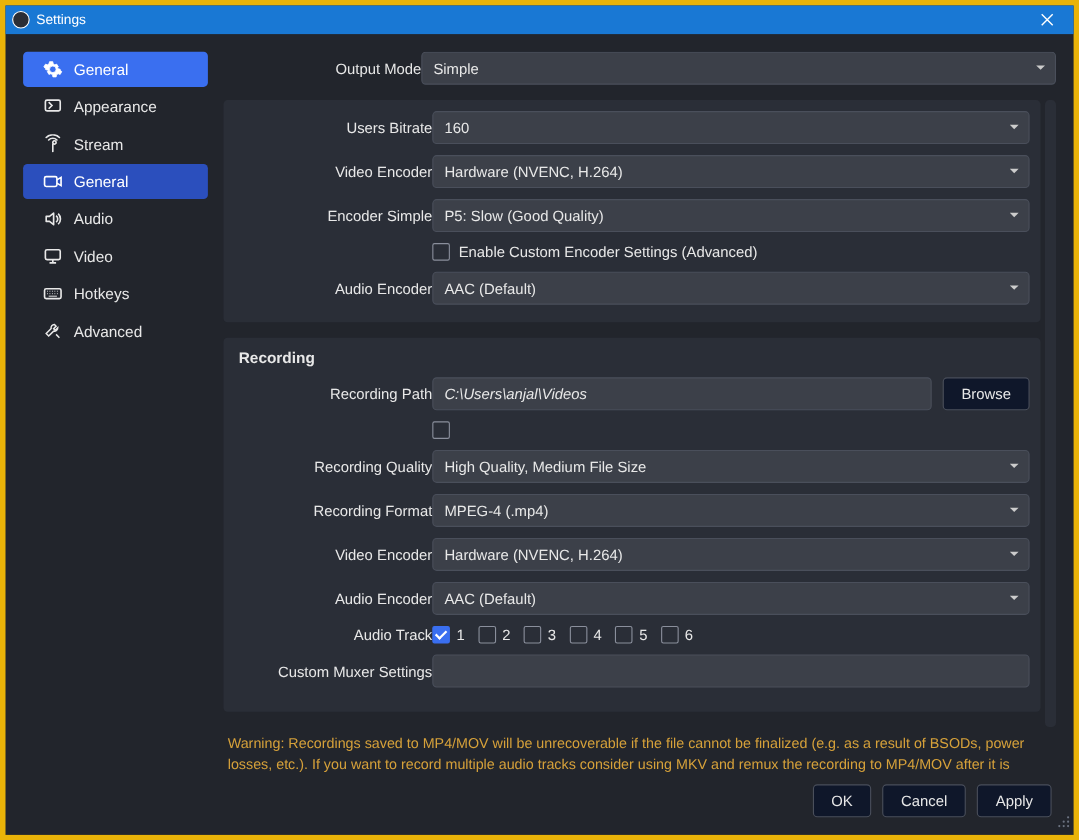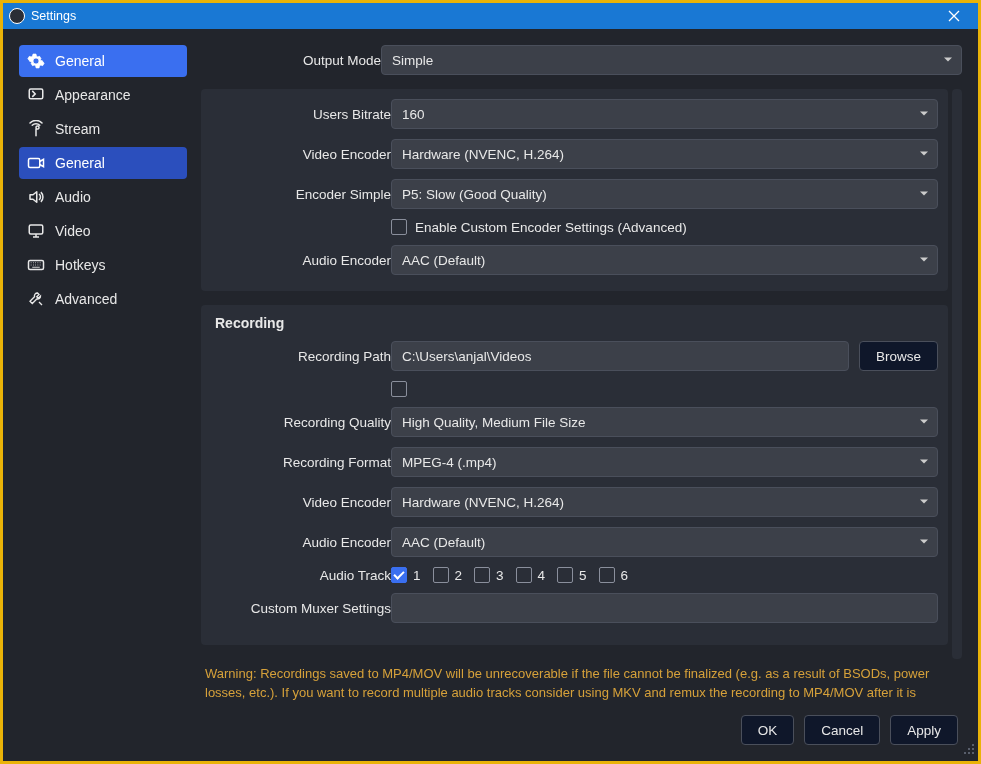--- a/index.html
+++ b/index.html
@@ -1,40 +1,40 @@
 <!DOCTYPE html>
 <html><head>
 <meta charset="utf-8">
 <style>
 * { box-sizing: border-box; margin: 0; padding: 0; }
 body { font-family: -apple-system, "Segoe UI", Arial, sans-serif; font-size: 13px; color: #e8e8e8; background: #1e2127; width: 981px; height: 764px; overflow: hidden; }
-.window { width: 981px; height: 764px; border: 3px solid #eab308; display: flex; flex-direction: column; background: #22252c; }
+.window { width: 981px; height: 764px; border: 5px solid #eab308; display: flex; flex-direction: column; background: #22252c; }
 .titlebar { height: 26px; background: #1978d4; display: flex; align-items: center; padding: 0 6px; color: #fff; }
 .titlebar .app-icon { width: 16px; height: 16px; border-radius: 50%; background: #2b2e36; border: 1.5px solid #fff; margin-right: 6px; position: relative; }
 .titlebar .title { font-size: 12.5px; }
 .titlebar .spacer { flex: 1; }
 .titlebar .close { width: 36px; height: 26px; display: flex; align-items: center; justify-content: center; cursor: pointer; }
 .content { flex: 1; display: flex; padding: 16px; gap: 14px; min-height: 0; }
 .sidebar { width: 168px; display: flex; flex-direction: column; gap: 2px; }
-.sidebar-item { display: flex; align-items: center; gap: 10px; padding: 7px 8px; border-radius: 4px; cursor: pointer; color: #e8e8e8; font-size: 14px; }
+.sidebar-item { display: flex; align-items: center; gap: 10px; padding: 7px 18px; border-radius: 4px; cursor: pointer; color: #e8e8e8; font-size: 14px; }
 .sidebar-item.active { background: #3a6ff0; color: #fff; }
 .sidebar-item.highlight { background: #2b4fbd; color: #fff; }
 .sidebar-item .icon { width: 18px; height: 18px; display: inline-flex; align-items: center; justify-content: center; flex-shrink: 0; }
 .sidebar-item .icon svg { width: 18px; height: 18px; fill: currentColor; stroke: currentColor; }
 .main { flex: 1; display: flex; flex-direction: column; min-width: 0; }
 .settings-area { flex: 1; overflow: hidden; font-size: 13.5px; }
 .row { display: flex; align-items: center; margin-bottom: 10px; }
 .row-label { width: 180px; text-align: right; color: #e8e8e8; font-size: 13.5px; }
 .row-field { flex: 1; display: flex; gap: 10px; align-items: center; }
 .panel { background: #2a2e37; border-radius: 4px; padding: 10px 10px 6px 10px; margin-bottom: 14px; }
 .section-title { font-weight: 600; font-size: 14px; margin-bottom: 10px; padding-left: 4px; }
 .select { flex: 1; background: #3c4049; border: 1px solid #4a4f5b; border-radius: 4px; height: 30px; display: flex; align-items: center; padding: 0 10px; position: relative; cursor: pointer; }
 .select .caret { position: absolute; right: 8px; top: 50%; transform: translateY(-50%); pointer-events: none; }
 .select .caret svg { width: 10px; height: 10px; fill: #ccc; }
-.text-input { flex: 1; background: #3c4049; border: 1px solid #4a4f5b; border-radius: 4px; height: 30px; padding: 0 10px; color: #e8e8e8; font-size: 13.5px; outline: none; }
+.text-input { flex: 1; background: #3c4049; border: 1px solid #4a4f5b; border-radius: 4px; height: 30px; padding: 0 10px; color: #e8e8e8; font-size: 13.5px; outline: none; font-style: italic; }
 .button { background: #0f172a; border: 1px solid #4a4f5b; border-radius: 4px; height: 30px; padding: 0 16px; color: #e8e8e8; cursor: pointer; display: inline-flex; align-items: center; justify-content: center; font-size: 13.5px; }
 .checkbox { width: 16px; height: 16px; border: 1.5px solid #8a8f9c; border-radius: 2px; background: transparent; display: inline-flex; align-items: center; justify-content: center; cursor: pointer; flex-shrink: 0; }
 .checkbox.checked { background: #3a6ff0; border-color: #3a6ff0; }
 .checkbox.checked::after { content: ""; width: 4px; height: 8px; border: solid #fff; border-width: 0 2px 2px 0; transform: rotate(45deg); margin-top: -2px; }
 .checkbox-row { display: flex; align-items: center; gap: 8px; }
 .tracks { display: flex; align-items: center; gap: 12px; }
 .track-item { display: flex; align-items: center; gap: 6px; }
 .warning { color: #d6a13a; font-size: 13px; line-height: 1.45; margin-top: 6px; padding: 0 4px; }
 .footer { display: flex; justify-content: flex-end; gap: 10px; padding: 10px 4px 0 0; }
 .scrollbar-stub { width: 10px; background: #2a2e37; border-radius: 4px; margin-left: 4px; }

